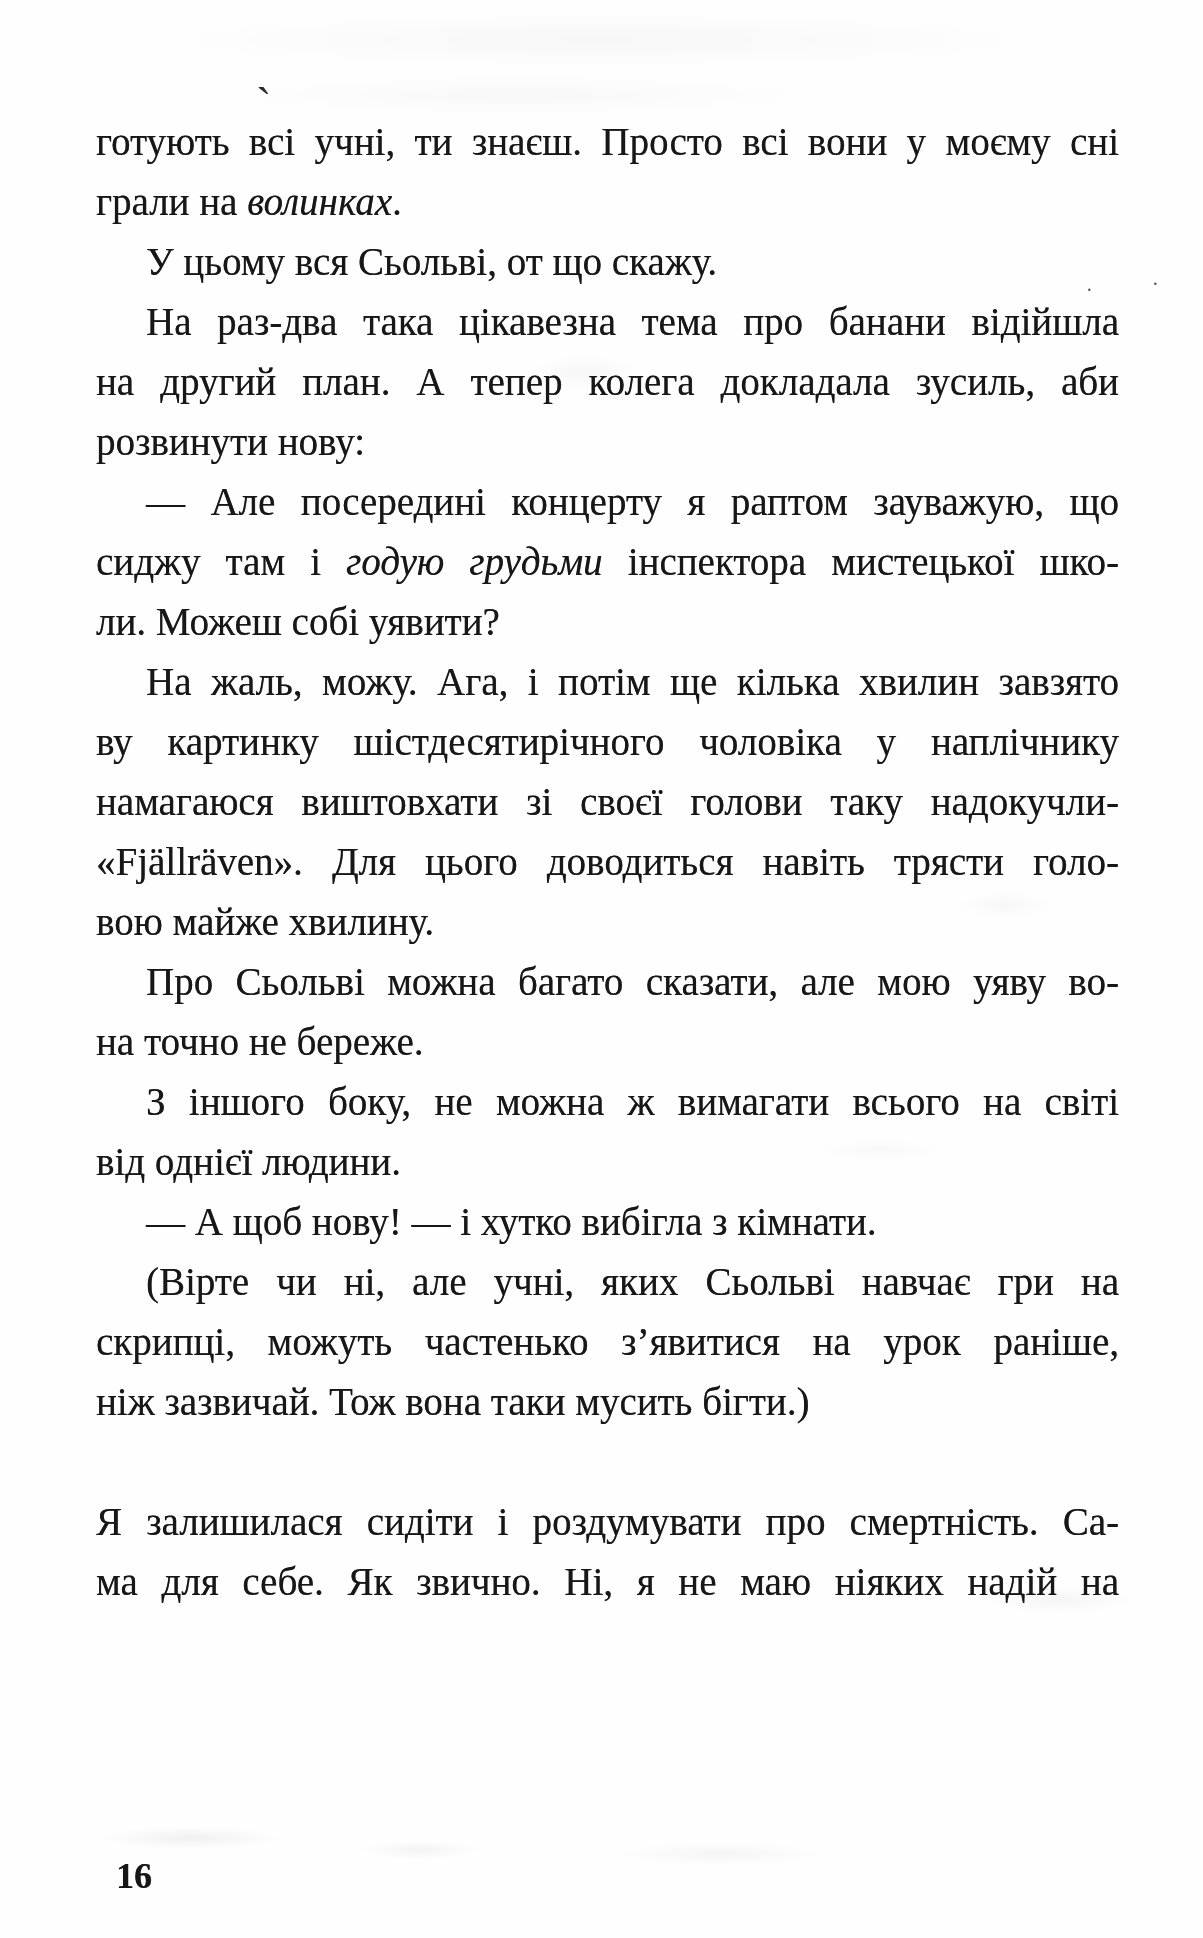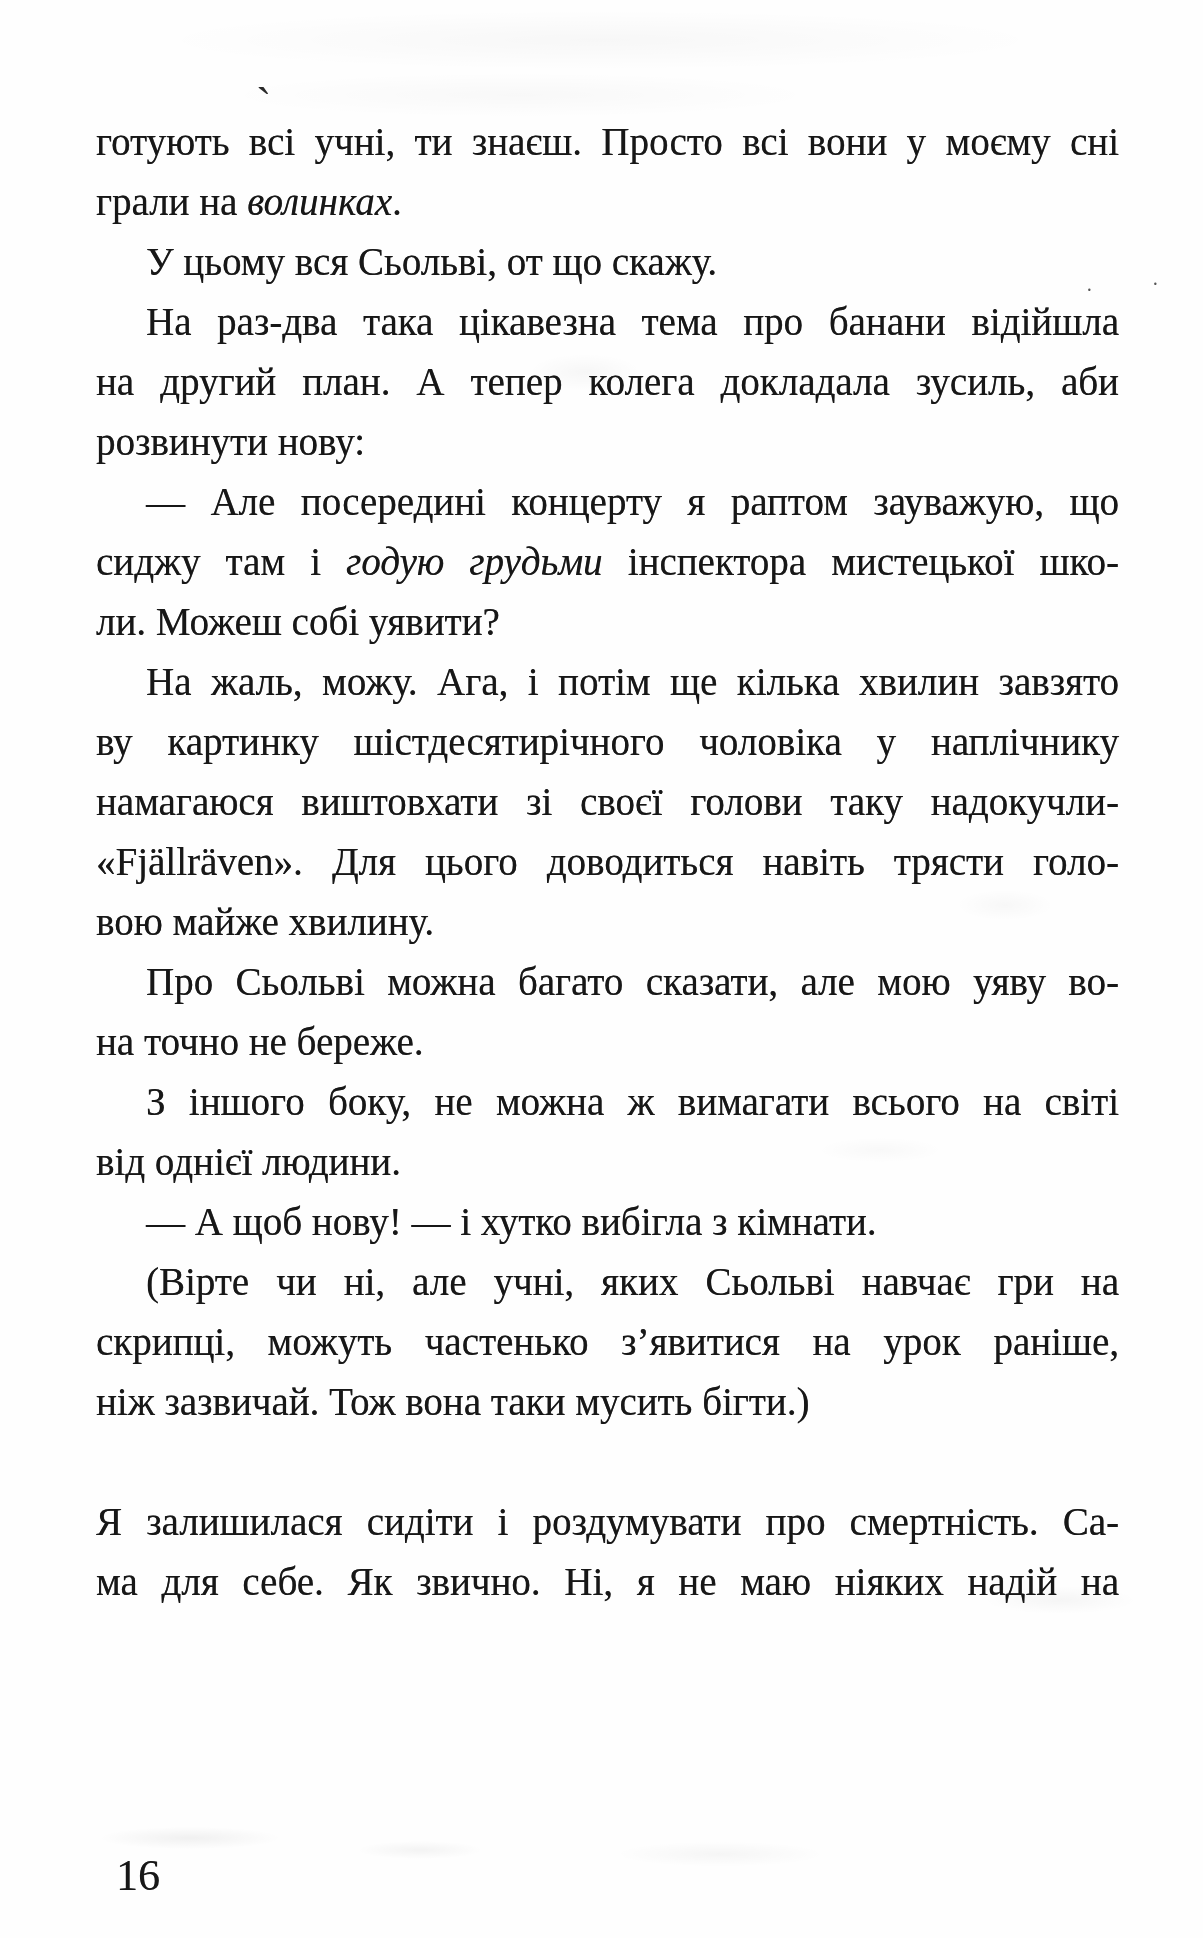--- a/index.html
+++ b/index.html
@@ -38,23 +38,24 @@
     text-align: left;
     text-shadow: 0.2px 0.2px 0.5px rgba(0,0,0,0.65);
   }
   .line.j { text-align: justify; text-align-last: justify; }
   .line.ind { padding-left: 50px; }
   .it { font-style: italic; }
   .page-number {
     position: absolute;
     left: 116px;
     top: 1856px;
-    font-size: 44px;
+    font-size: 36px;
     line-height: 40px;
     text-shadow: 0.2px 0.2px 0.5px rgba(0,0,0,0.6);
+    font-weight: bold;
   }
   .artifact { position: absolute; color: #2a2a2a; }
   .artifact.accent { left: 256px; top: 82px; font-size: 46px; line-height: 46px; }
   .artifact.speck { font-size: 20px; line-height: 20px; color: #555; }
   .artifact.s1 { left: 1086px; top: 280px; }
   .artifact.s2 { left: 1152px; top: 274px; }
 </style>
 </head>
 <body>
 

